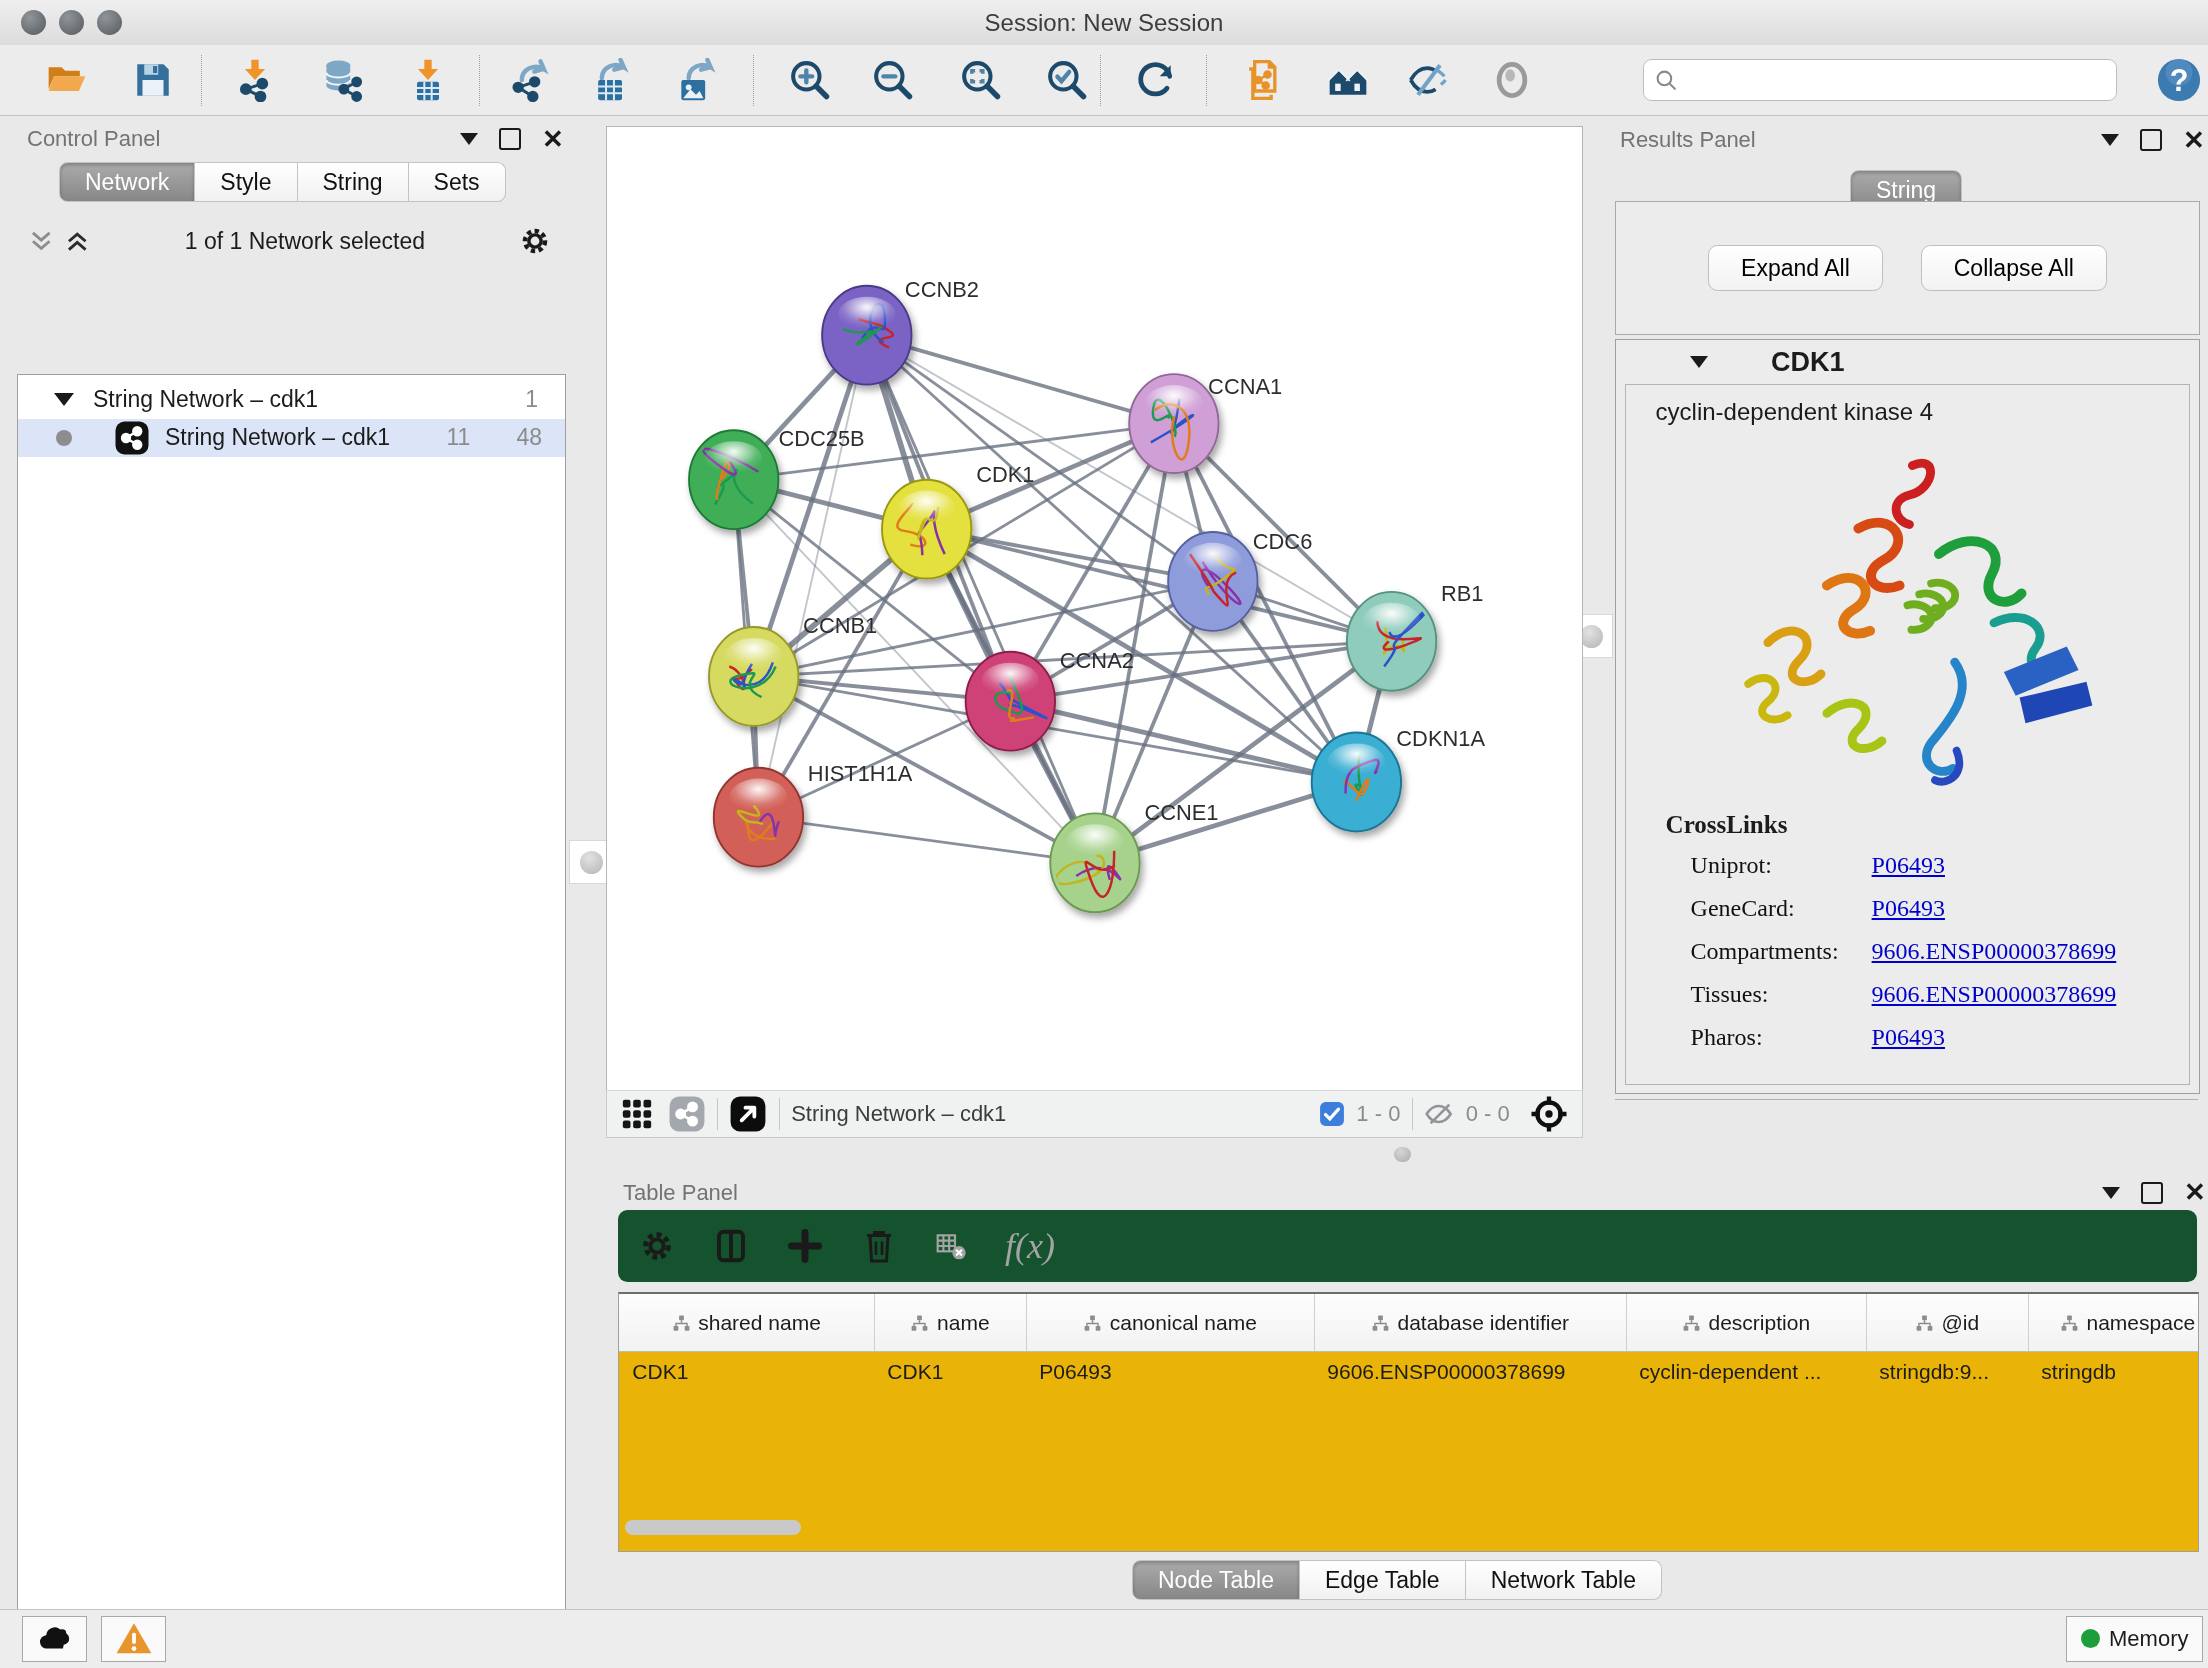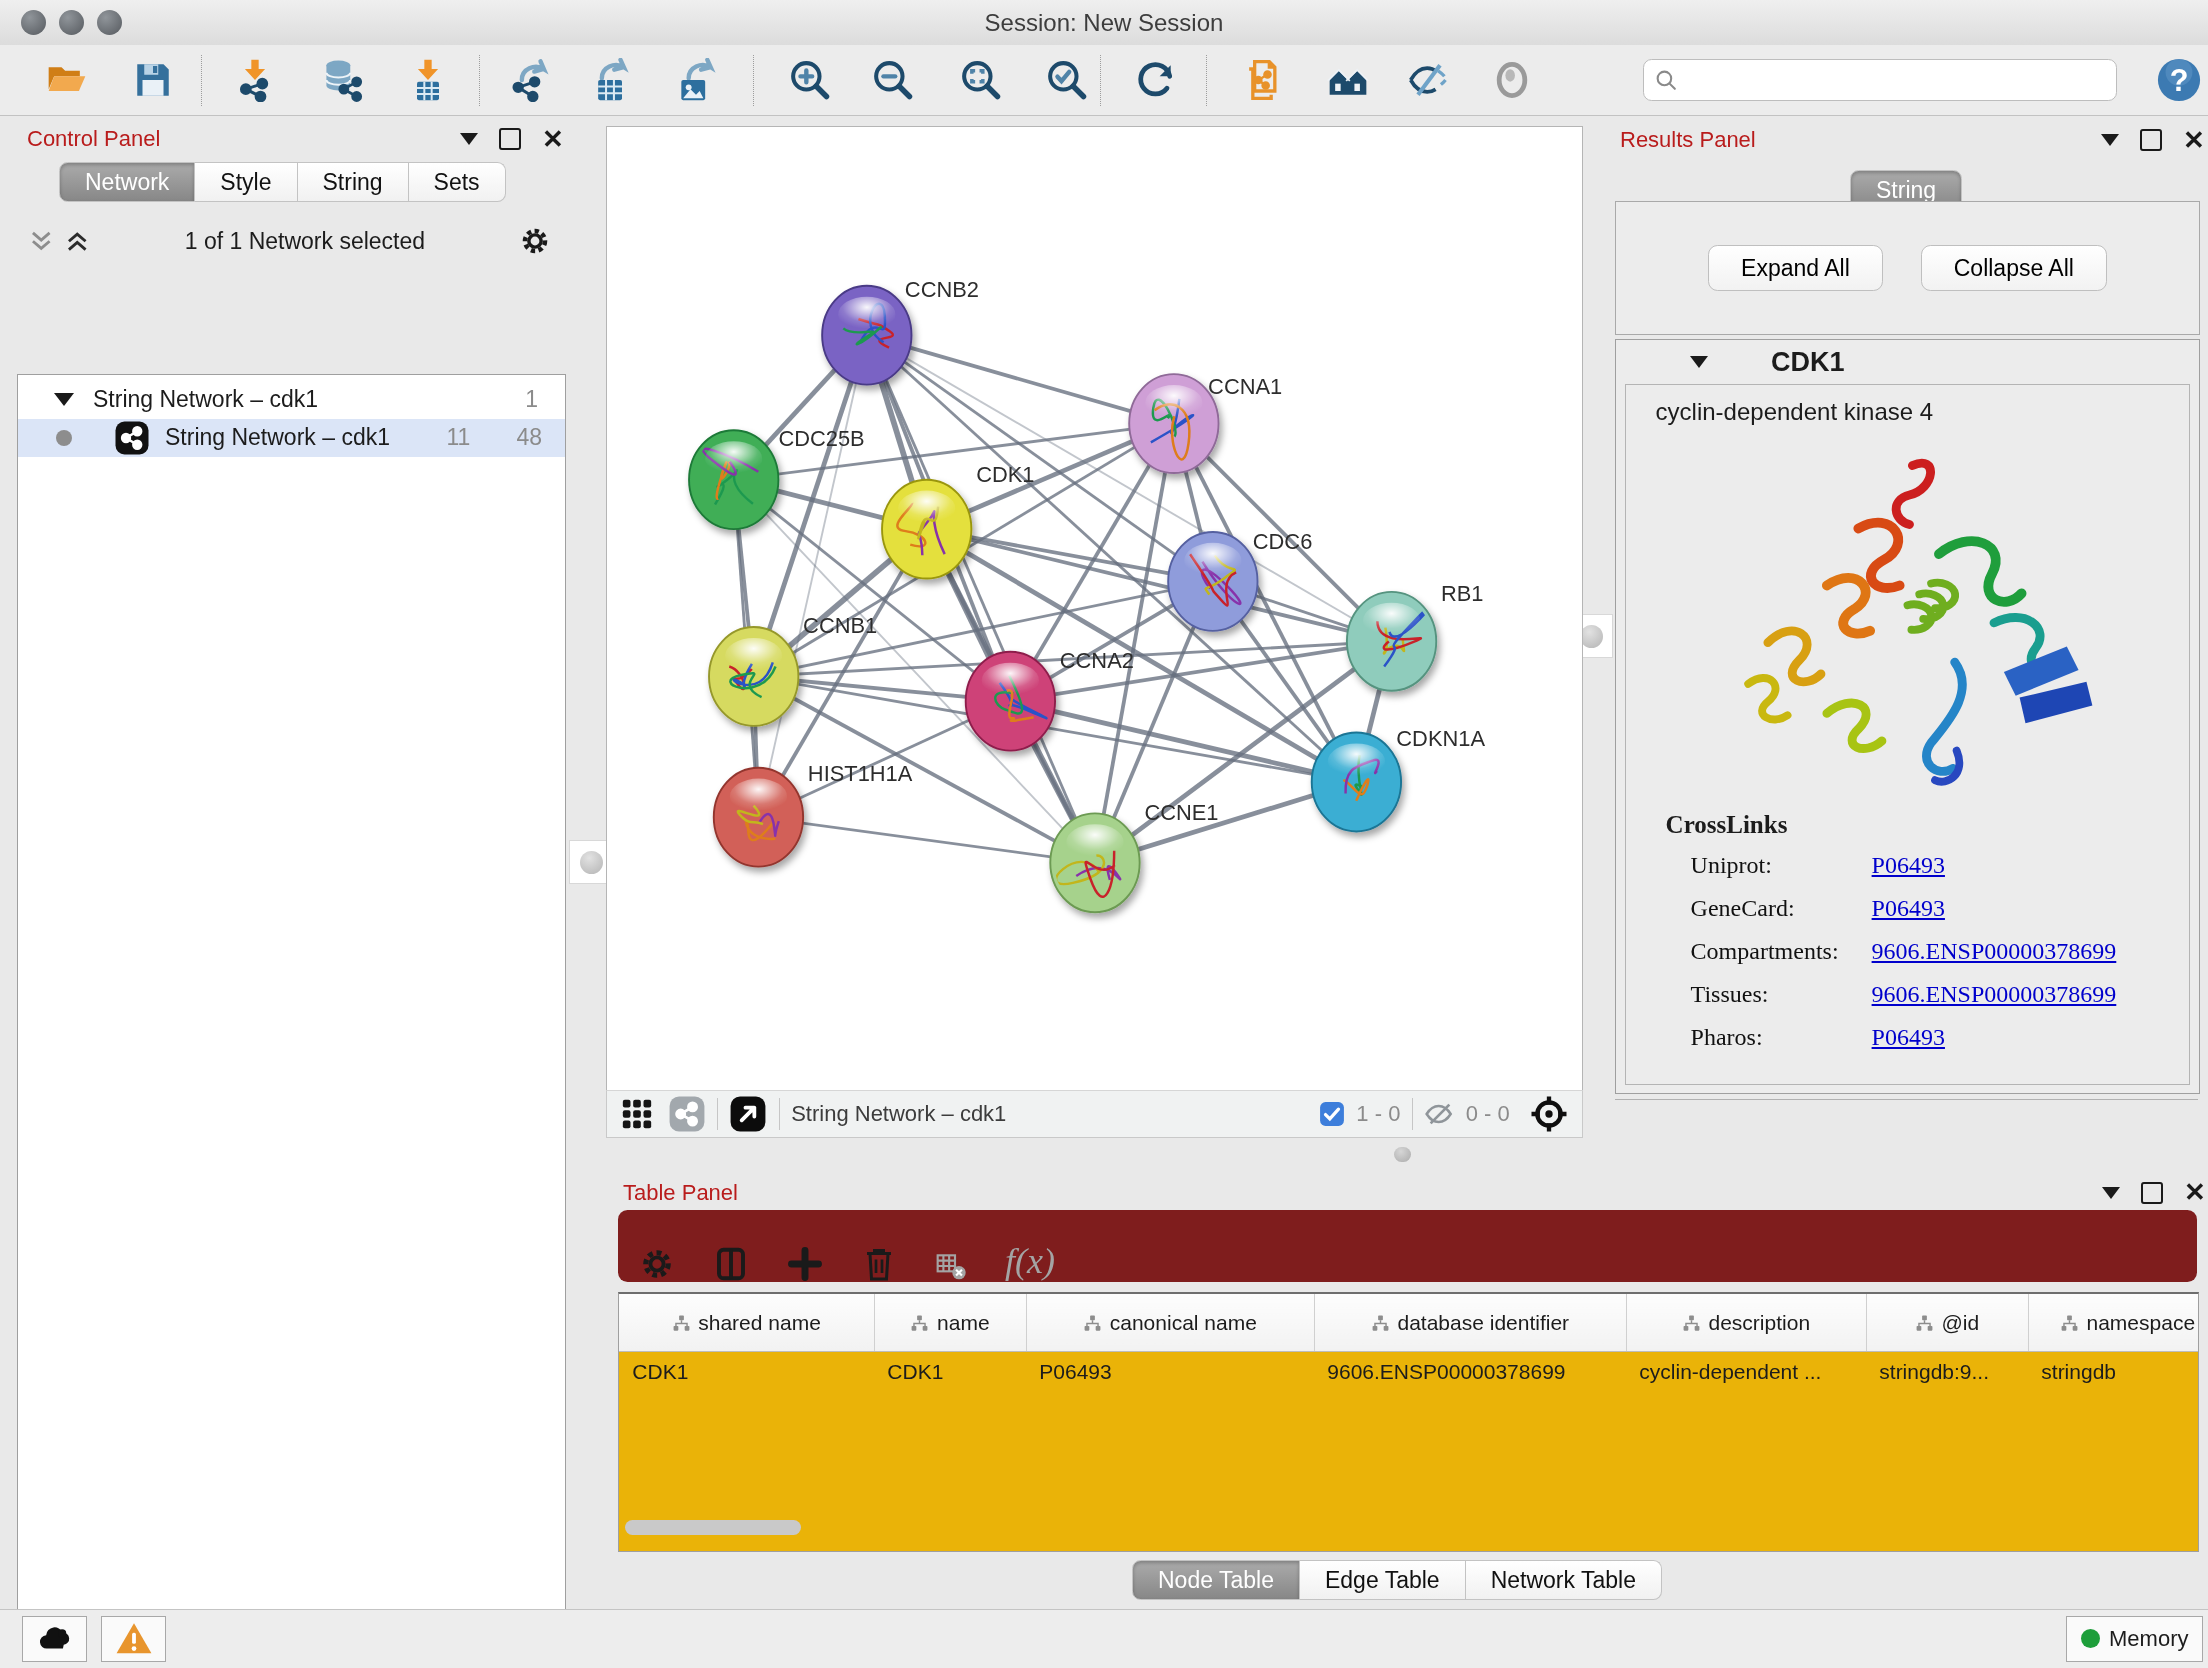--- a/index.html
+++ b/index.html
@@ -14,21 +14,21 @@
   #win-title{position:absolute;left:0;right:0;top:8.6px;text-align:center;font-size:24px;color:#3d3d3d;}
   
   #toolbar{left:0;top:45px;width:2208px;height:70px;background:#ececec;border-bottom:1px solid #c2c2c2;}
   .tbtn{position:absolute;top:7.6px;width:55px;height:55px;display:flex;align-items:center;justify-content:center;cursor:pointer;}
   .tsep{position:absolute;top:9.5px;width:0;height:51px;border-left:1.9px dotted #9d9d9d;}
   #searchbox{position:absolute;left:1643px;top:14.3px;width:474px;height:42px;background:#fff;
              border:1px solid #bdbdbd;border-radius:8.6px;display:flex;align-items:center;padding-left:9.5px;box-sizing:border-box;}
   #searchbox input{border:none;outline:none;font-size:21px;width:409px;background:transparent;
                    font-family:"Liberation Sans",sans-serif;}
   
-  .panel-title{font-size:22px;color:#b91c1c;}
+  .panel-title{font-size:22px;color:#737373;}
   .panel-ctl{position:absolute;top:0;display:flex;gap:21px;align-items:center;}
   .caret{width:0;height:0;border-left:9.5px solid transparent;border-right:9.5px solid transparent;border-top:12.4px solid #1a1a1a;}
   .floatbox{width:18px;height:18px;border:2.9px solid #1a1a1a;border-radius:2.9px;}
   .closex{font-size:26px;font-weight:bold;color:#1a1a1a;line-height:19px;}
   
   .seg{display:flex;align-items:flex-end;}
   .seg .seg-btn{border:1px solid #c3c3c3;border-left-width:0;background:linear-gradient(#ffffff,#f1f1f1);
       font-size:23px;padding:0 25px;height:40px;color:#111;font-family:"Liberation Sans",sans-serif;cursor:pointer;}
   .seg .seg-btn:first-child{border-left-width:1px;border-radius:8.6px 0 0 8.6px;}
   .seg .seg-btn:last-child{border-radius:0 8.6px 8.6px 0;}
@@ -52,22 +52,22 @@
   #rp-outer{left:1615px;top:201px;width:583px;height:132px;border:1px solid #a9a9a9;background:#ececec;
             display:flex;align-items:center;justify-content:center;gap:38px;}
   .wbtn{background:linear-gradient(#ffffff,#f2f2f2);border:1px solid #bfbfbf;border-radius:9.5px;
         font-size:23px;padding:8.6px 32px;font-family:"Liberation Sans",sans-serif;cursor:pointer;}
   #rp-gene-box{left:1615px;top:339px;width:583px;height:753px;border:1px solid #9f9f9f;background:#ececec;}
   #rp-gene-inner{position:absolute;left:8.6px;top:44px;right:8.6px;bottom:7.6px;border:1px solid #b4b4b4;background:#ececec;}
   .xl-row{display:flex;font-family:"Liberation Serif",serif;font-size:24px;margin-bottom:16px;}
   .xl-label{width:181px;color:#111;}
   .xl-val{color:#0000cc;text-decoration:underline;cursor:pointer;}
   
-  #tp-toolbar{left:618px;top:1210px;width:1579px;height:72px;background:#7f1d1d;border-radius:9.5px;
-              display:flex;align-items:flex-end;gap:38px;padding-left:21px;box-sizing:border-box;}
+  #tp-toolbar{left:618px;top:1210px;width:1579px;height:72px;background:#14532d;border-radius:9.5px;
+              display:flex;align-items:center;gap:38px;padding-left:21px;box-sizing:border-box;}
   #tbl{left:618px;top:1292px;width:1579px;height:257px;background:#eab308;border:1px solid #9f9f9f;
        border-top:2.9px solid #6e6e6e;overflow:hidden;}
   table{border-collapse:collapse;table-layout:fixed;width:1607px;font-size:21px;}
   th{font-weight:normal;border-right:1px solid #d0d0d0;border-bottom:1px solid #bdbdbd;height:55px;
      background:linear-gradient(#fdfdfd,#f2f2f2);text-align:center;white-space:nowrap;overflow:hidden;}
   td{height:38px;padding-left:13.3px;white-space:nowrap;overflow:hidden;}
   .hthumb{position:absolute;left:5.7px;top:226px;width:176px;height:15px;border-radius:7.6px;background:#c9c9c9;}
   
   #statusbar{left:0;top:1609px;width:2208px;height:59px;background:#ededed;border-top:1px solid #c4c4c4;}
   .sbtn{position:absolute;top:5.7px;height:44px;background:#fafafa;border:1.9px solid #a8a8a8;

